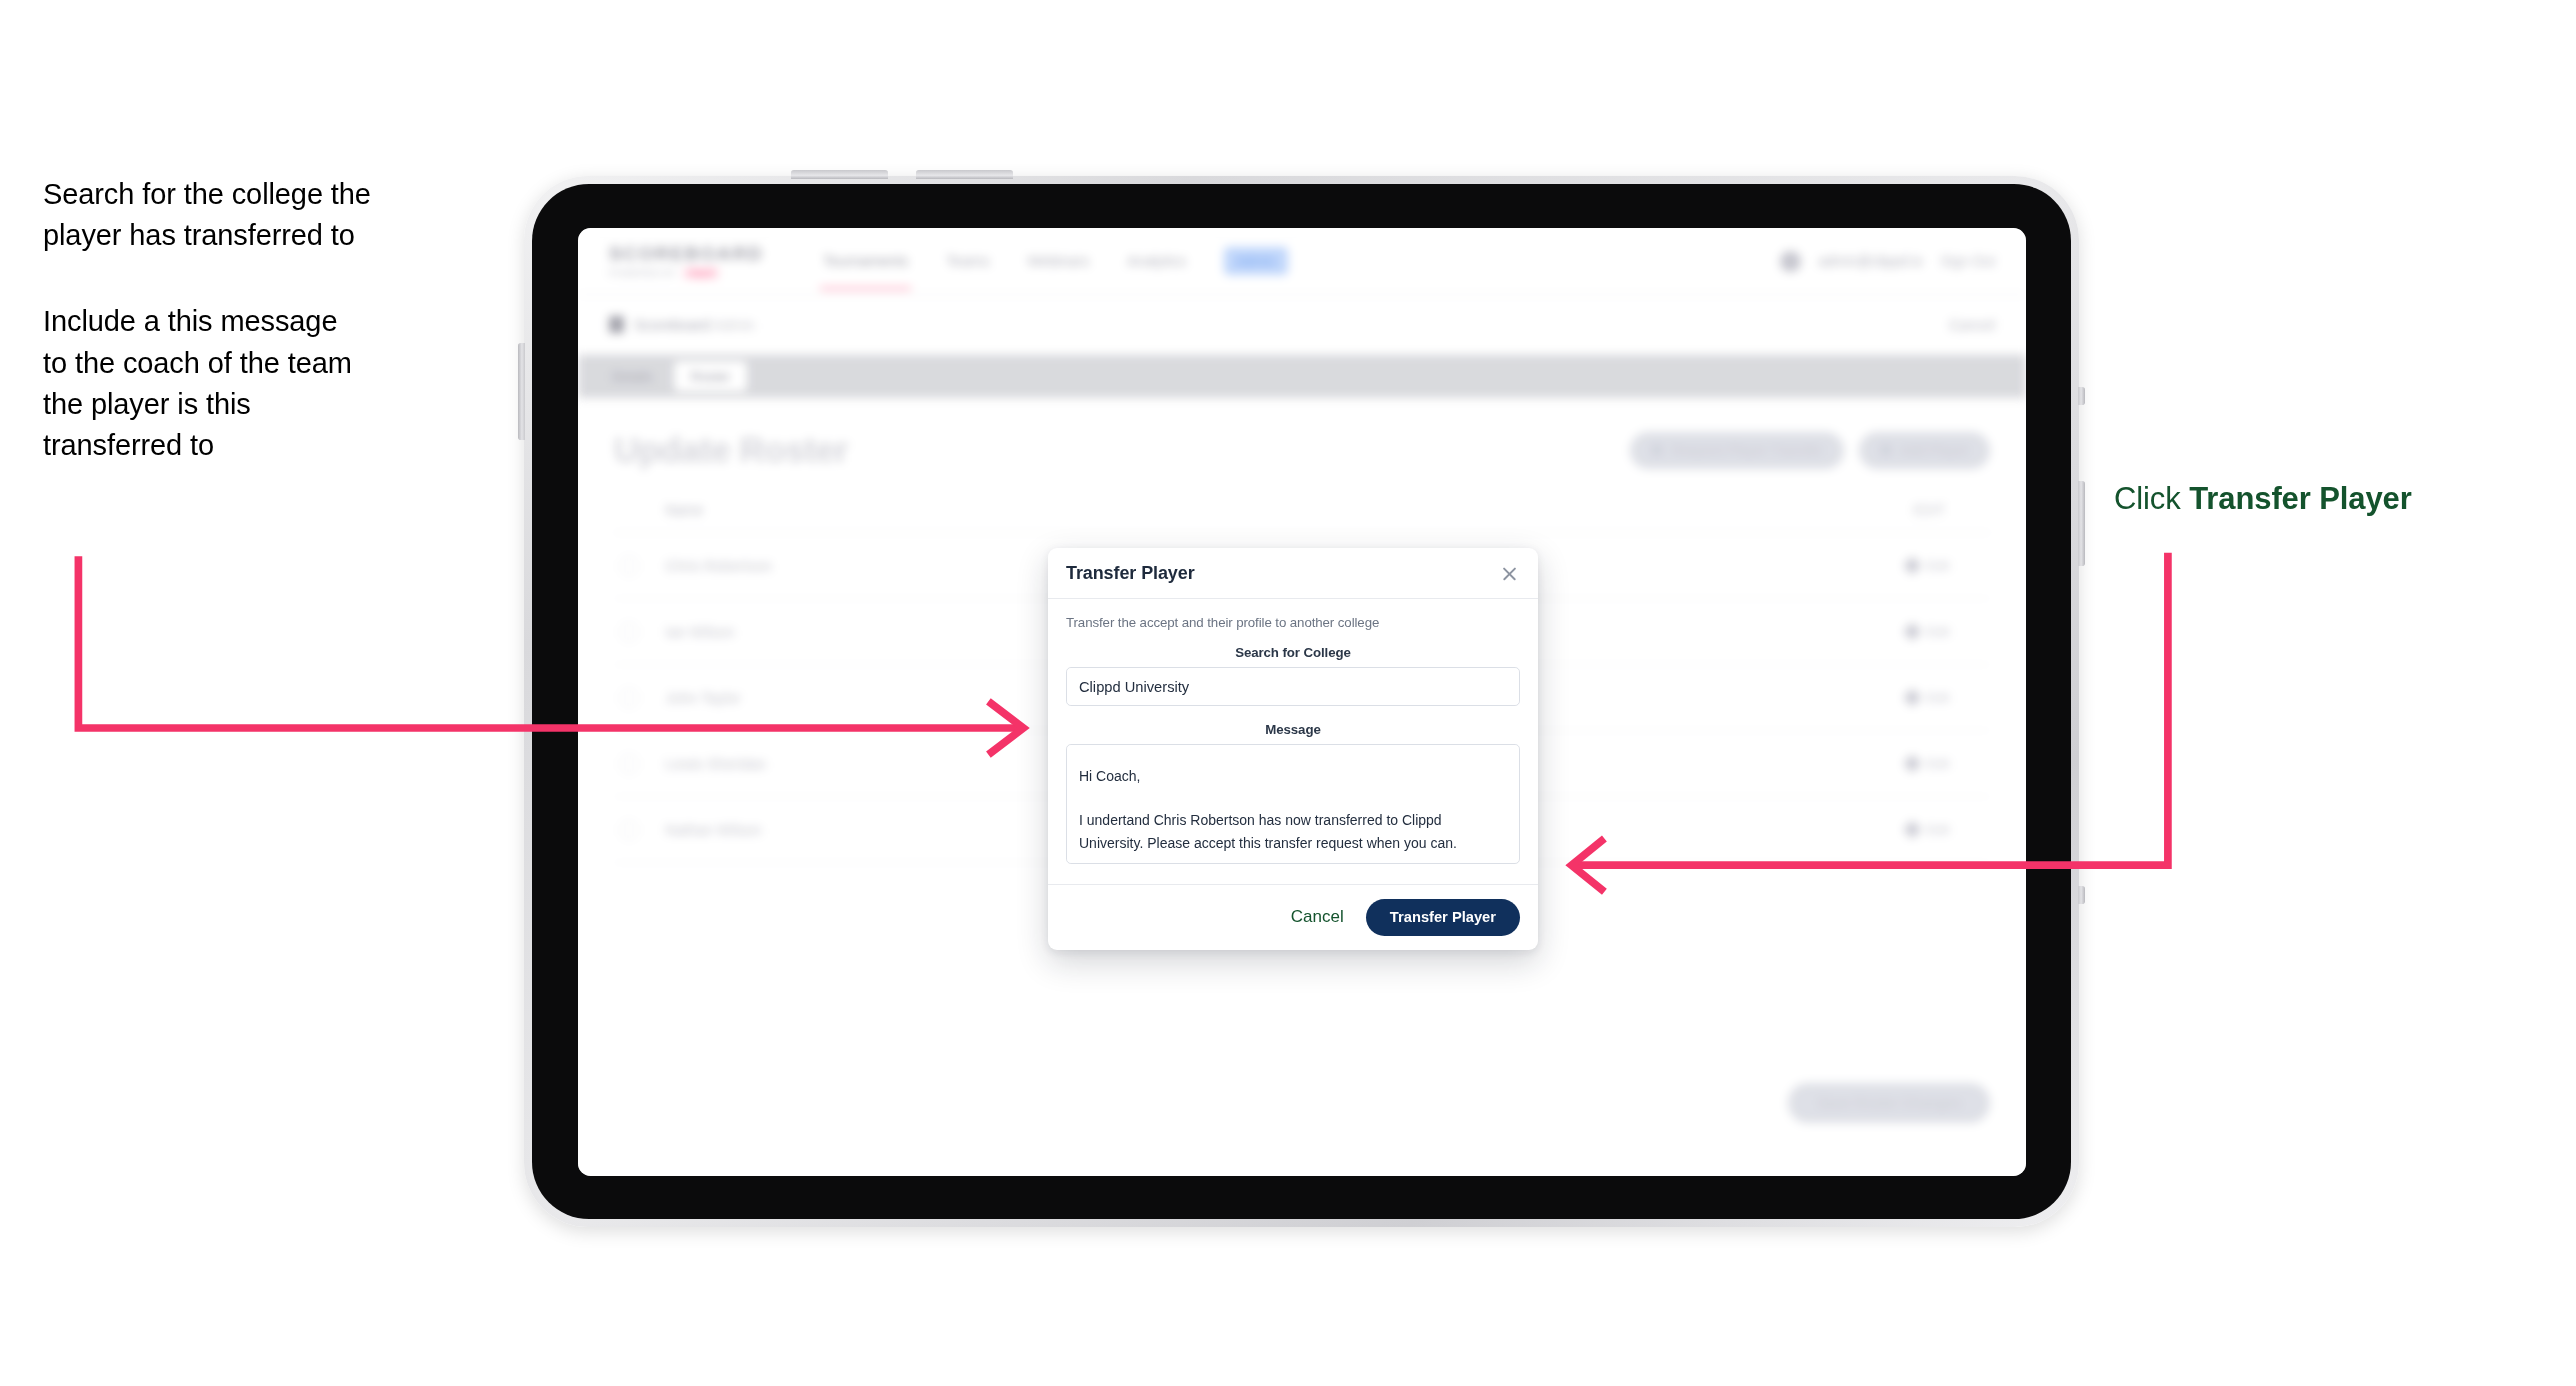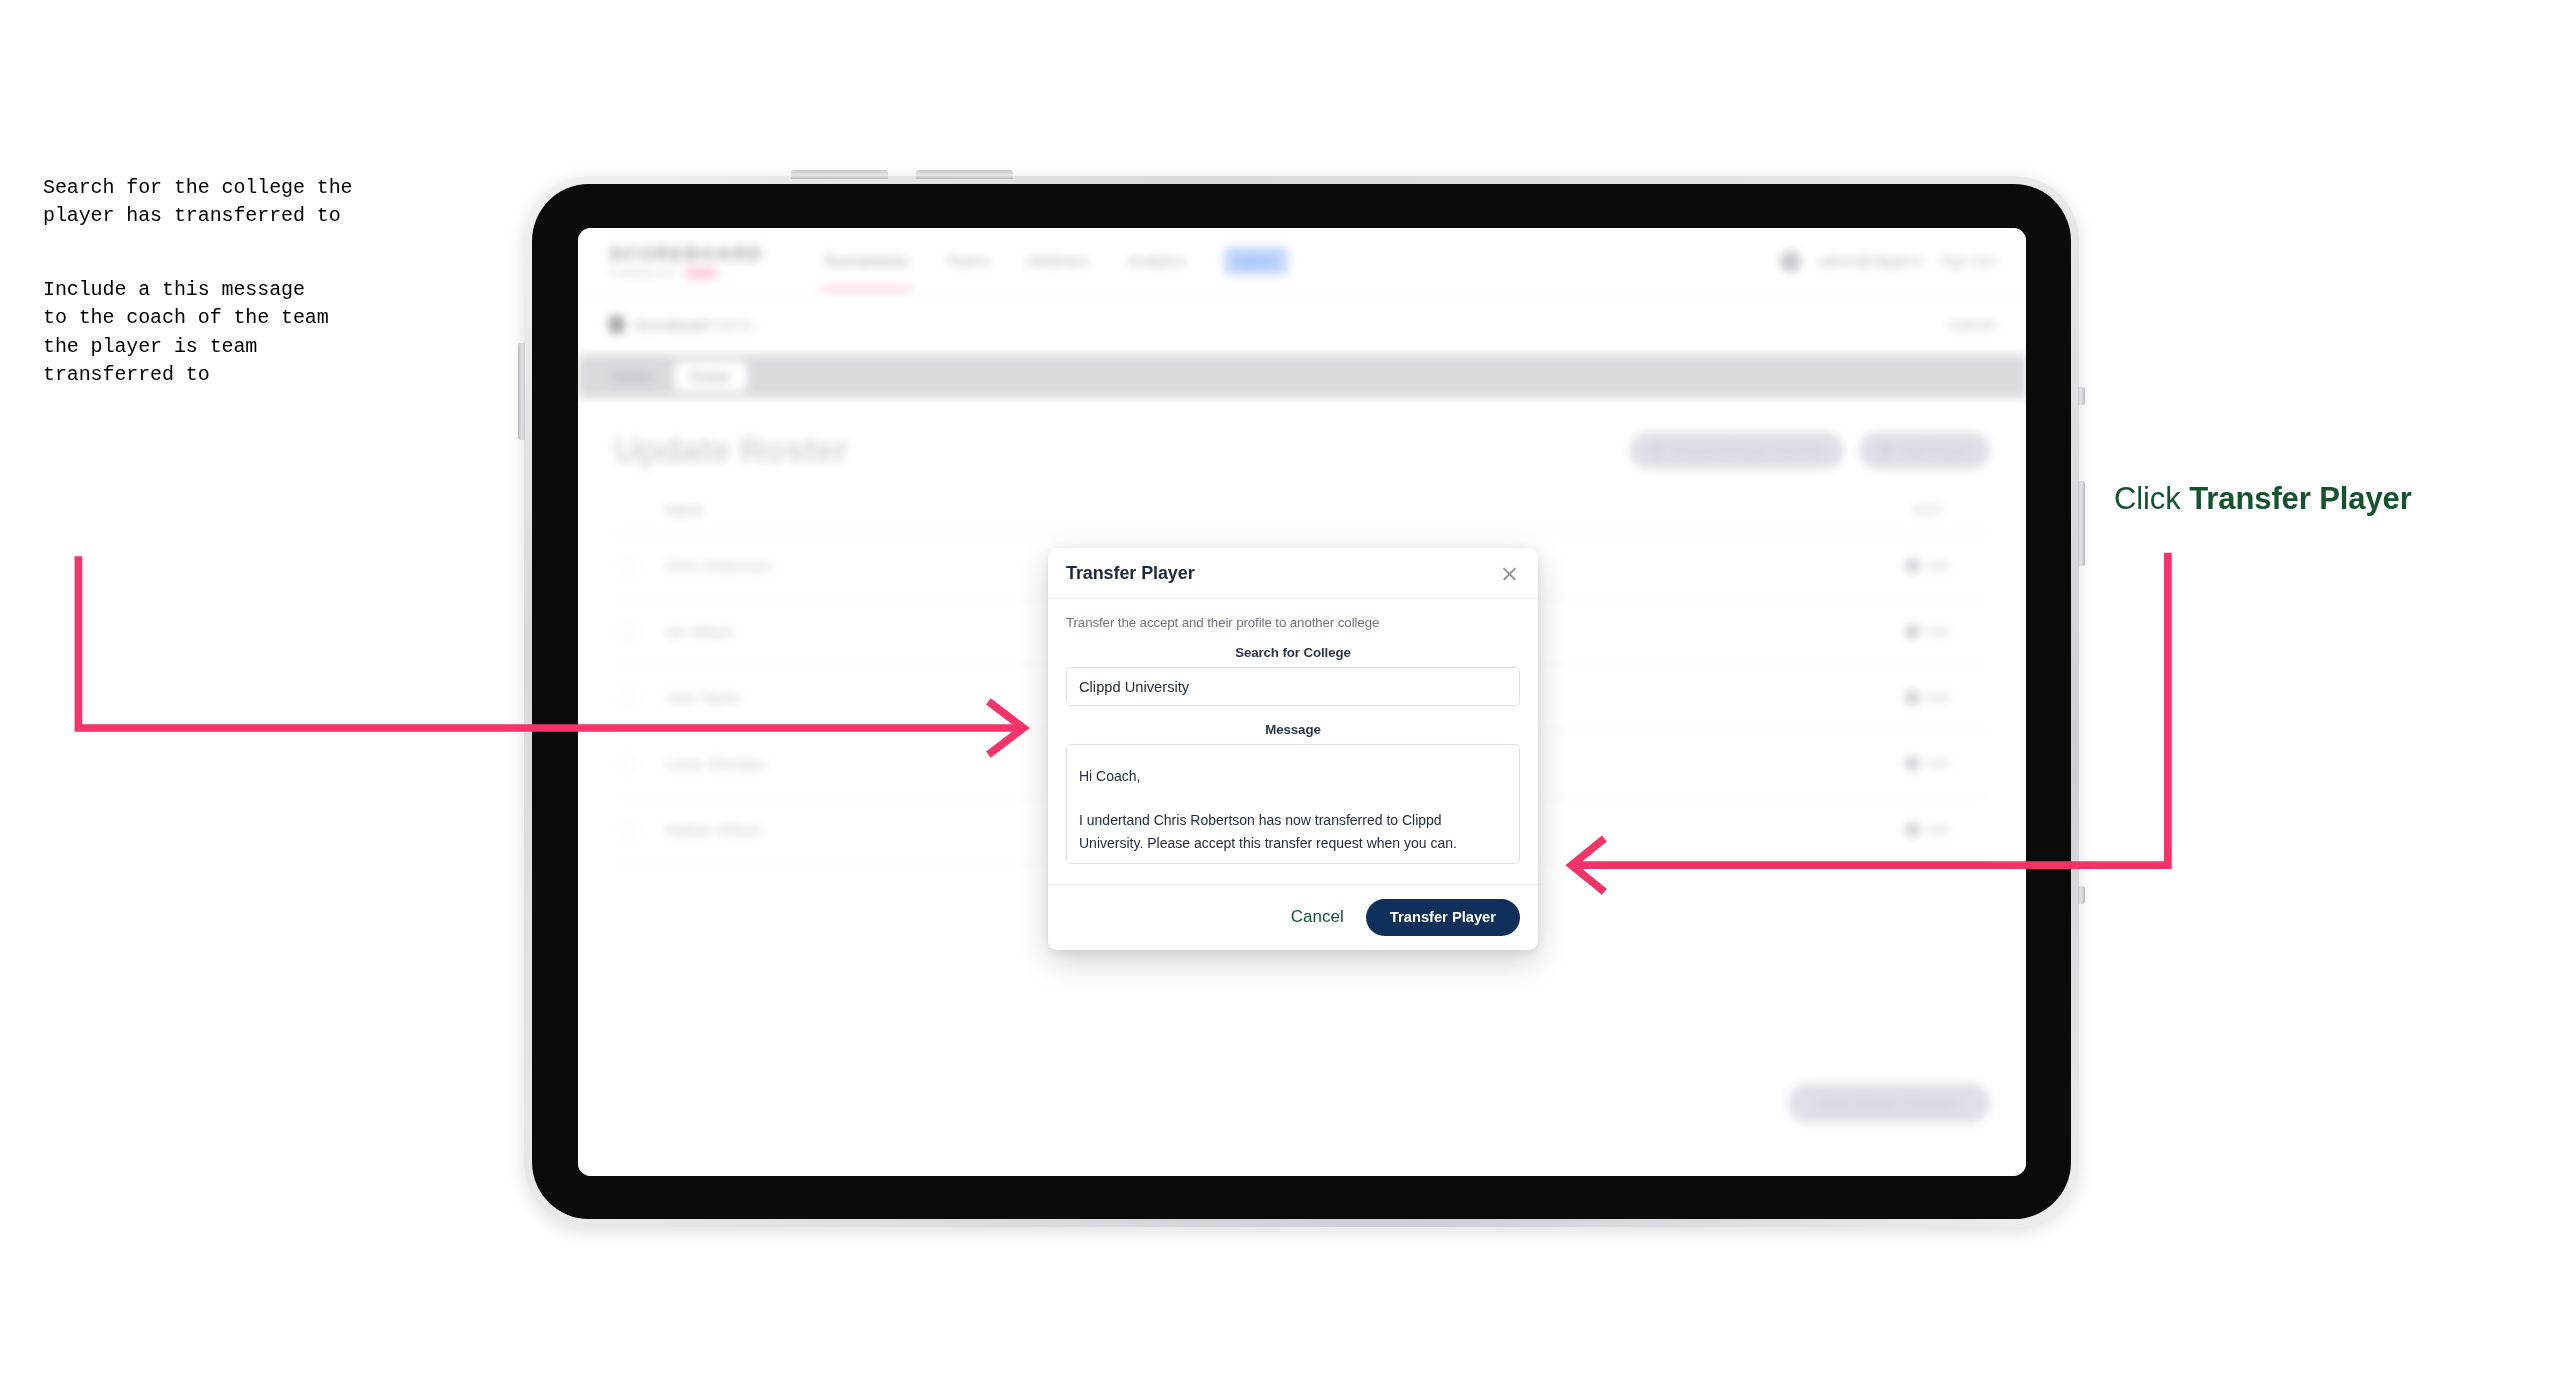--- a/index.html
+++ b/index.html
@@ -18,25 +18,24 @@
     height: 1386px;
     background: #ffffff;
   }
 
   
   .annot-left {
     position: absolute;
     left: 43px;
     top: 174px;
     width: 448px;
-    font-size: 20px;
+    font-size: 29px;
     line-height: 1.42;
     color: #000000;
     letter-spacing: -0.1px;
-    font-family: Liberation Mono, monospace;
   }
   .annot-left p { margin: 0; }
   .annot-left .gap { height: 45px; }
 
   
   .annot-right {
     position: absolute;
     left: 2114px;
     top: 479px;
     font-size: 31px;
@@ -367,21 +366,21 @@
 <body>
 
 <div id="stage">
 
   <div class="annot-left">
     <p>Search for the college the</p>
     <p>player has transferred to</p>
     <div class="gap"></div>
     <p>Include a this message</p>
     <p>to the coach of the team</p>
-    <p>the player is team</p>
+    <p>the player is this</p>
     <p>transferred to</p>
   </div>
 
   <div class="annot-right"><span>Click </span><b>Transfer Player</b></div>
 
   <div id="tablet">
     <div class="tab-outer"></div>
     <div class="btn-top btn-vol-1"></div>
     <div class="btn-top btn-vol-2"></div>
     <div class="btn-side btn-side-1"></div>

